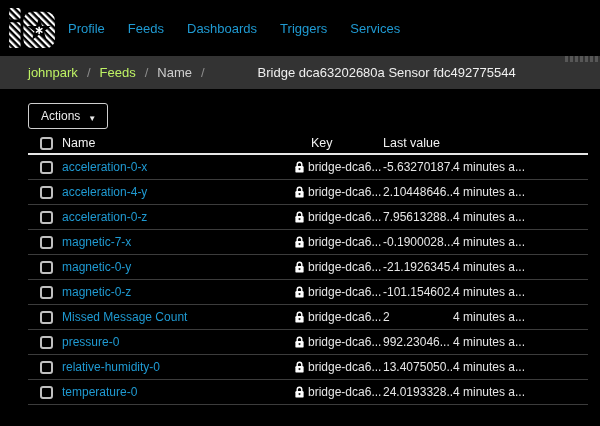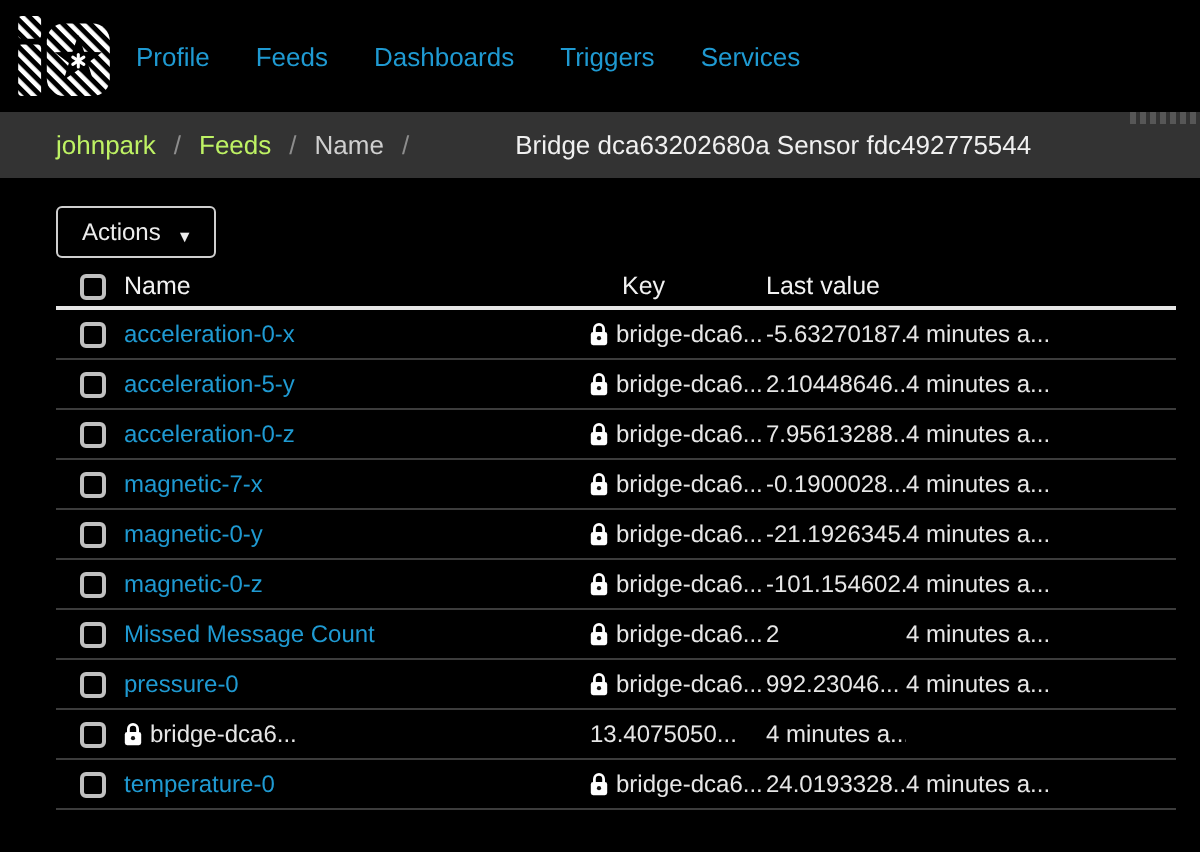--- a/index.html
+++ b/index.html
@@ -160,21 +160,21 @@
       </span>
       <span>bridge-dca6...</span>
     </div>
     <div class="value-cell">-5.63270187...</div>
     <div class="recorded-cell">4 minutes a...</div>
   </div>
         <div class="grid-row row">
     <div>
             <div class="checkbox"></div>
           </div>
-    <a class="name-link">acceleration-5-y</a>
+    <a class="name-link">acceleration-4-y</a>
     <div class="key-cell">
       <span class="lock-icon">
         <svg width="9" height="12" viewBox="0 0 9 12">
           <path d="M2.2 5.2 V3.5 a2.3 2.3 0 0 1 4.6 0 V5.2" fill="none" stroke="#fff" stroke-width="1.4"></path>
           <rect x="0.4" y="5" width="8.2" height="6.6" rx="1.2" fill="#fff"></rect>
           <circle cx="4.5" cy="8.1" r="1.05" fill="#151515"></circle>
         </svg>
       </span>
       <span>bridge-dca6...</span>
     </div>
@@ -286,20 +286,21 @@
       </span>
       <span>bridge-dca6...</span>
     </div>
     <div class="value-cell">992.23046...</div>
     <div class="recorded-cell">4 minutes a...</div>
   </div>
         <div class="grid-row row">
     <div>
             <div class="checkbox"></div>
           </div>
+    <a class="name-link">relative-humidity-0</a>
     <div class="key-cell">
       <span class="lock-icon">
         <svg width="9" height="12" viewBox="0 0 9 12">
           <path d="M2.2 5.2 V3.5 a2.3 2.3 0 0 1 4.6 0 V5.2" fill="none" stroke="#fff" stroke-width="1.4"></path>
           <rect x="0.4" y="5" width="8.2" height="6.6" rx="1.2" fill="#fff"></rect>
           <circle cx="4.5" cy="8.1" r="1.05" fill="#151515"></circle>
         </svg>
       </span>
       <span>bridge-dca6...</span>
     </div>

